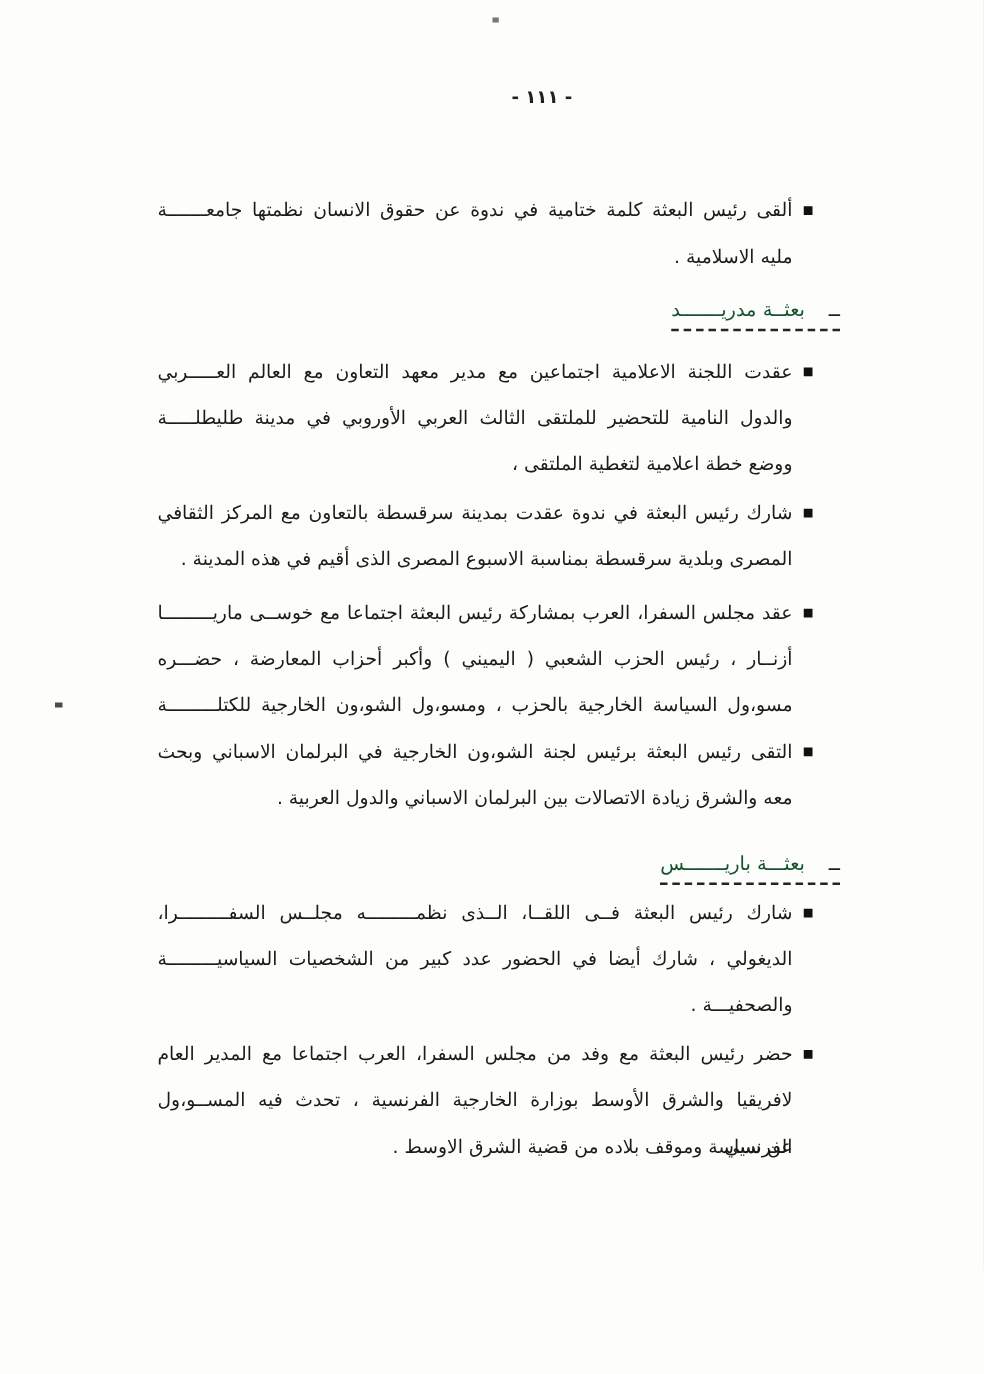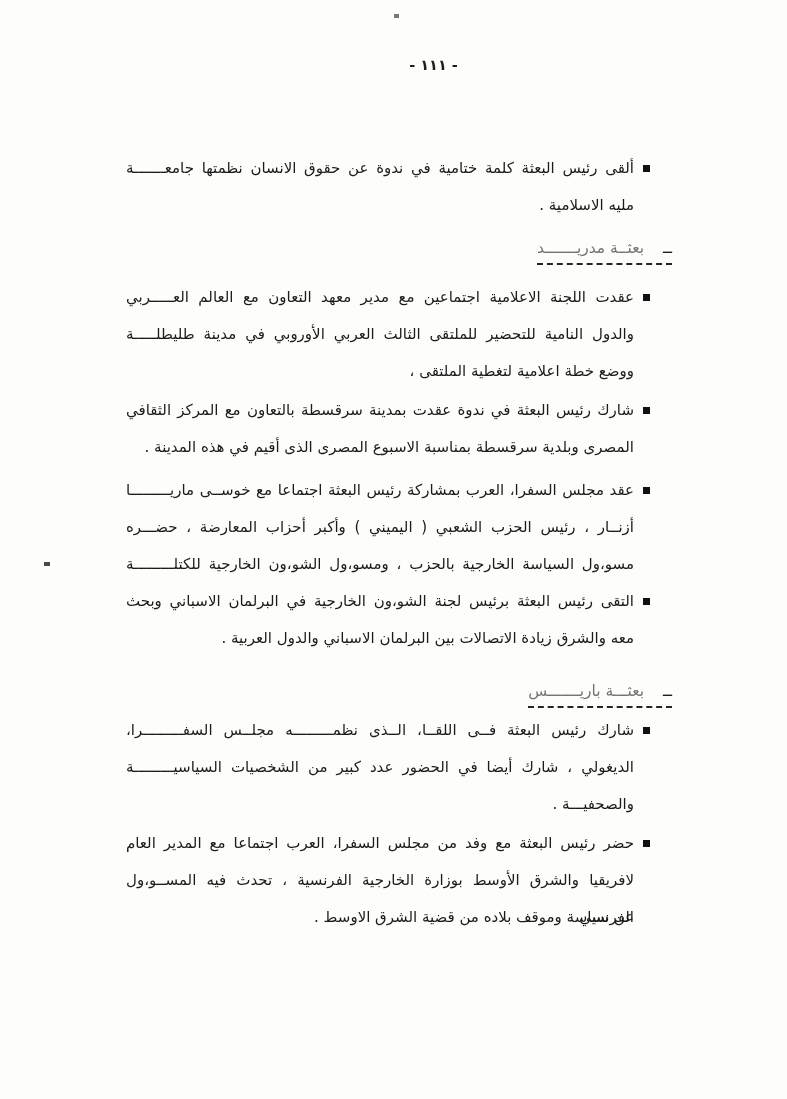--- a/index.html
+++ b/index.html
@@ -13,21 +13,21 @@
     height: 1099px;
     margin: 0 auto;
     background: #fdfdfb;
     color: #1b1b1b;
     font-family: "DejaVu Sans", sans-serif;
     direction: rtl;
     overflow: hidden;
   }
   .page-number {
     position: absolute;
-    top: 57px;
+    top: 70px;
     left: 80px;
     right: 0;
     text-align: center;
     font-size: 14.5px;
     letter-spacing: 2px;
     font-weight: bold;
     color: #1f1f1f;
   }
   .content {
     position: absolute;
@@ -70,21 +70,21 @@
     border-bottom: 2px dashed #242424;
     padding-bottom: 5px;
     line-height: 20px;
     font-size: 15.5px;
   }
   .h-marker {
     margin-left: 14px;
     color: #1b1b1b;
   }
   .h-title {
-    color: #737373;
+    color: #14532d;
   }
   
   .b1 { margin-top: 14px; }
   .b2 { margin-top: 14px; }
   .b3 { margin-top: 2px; }
   .b4 { margin-top: 6px; }
   .b5 { margin-top: 0; }
   .b6 { margin-top: 24px; }
   .b7 { margin-top: 4px; }
   .b8 { margin-top: 2px; }

